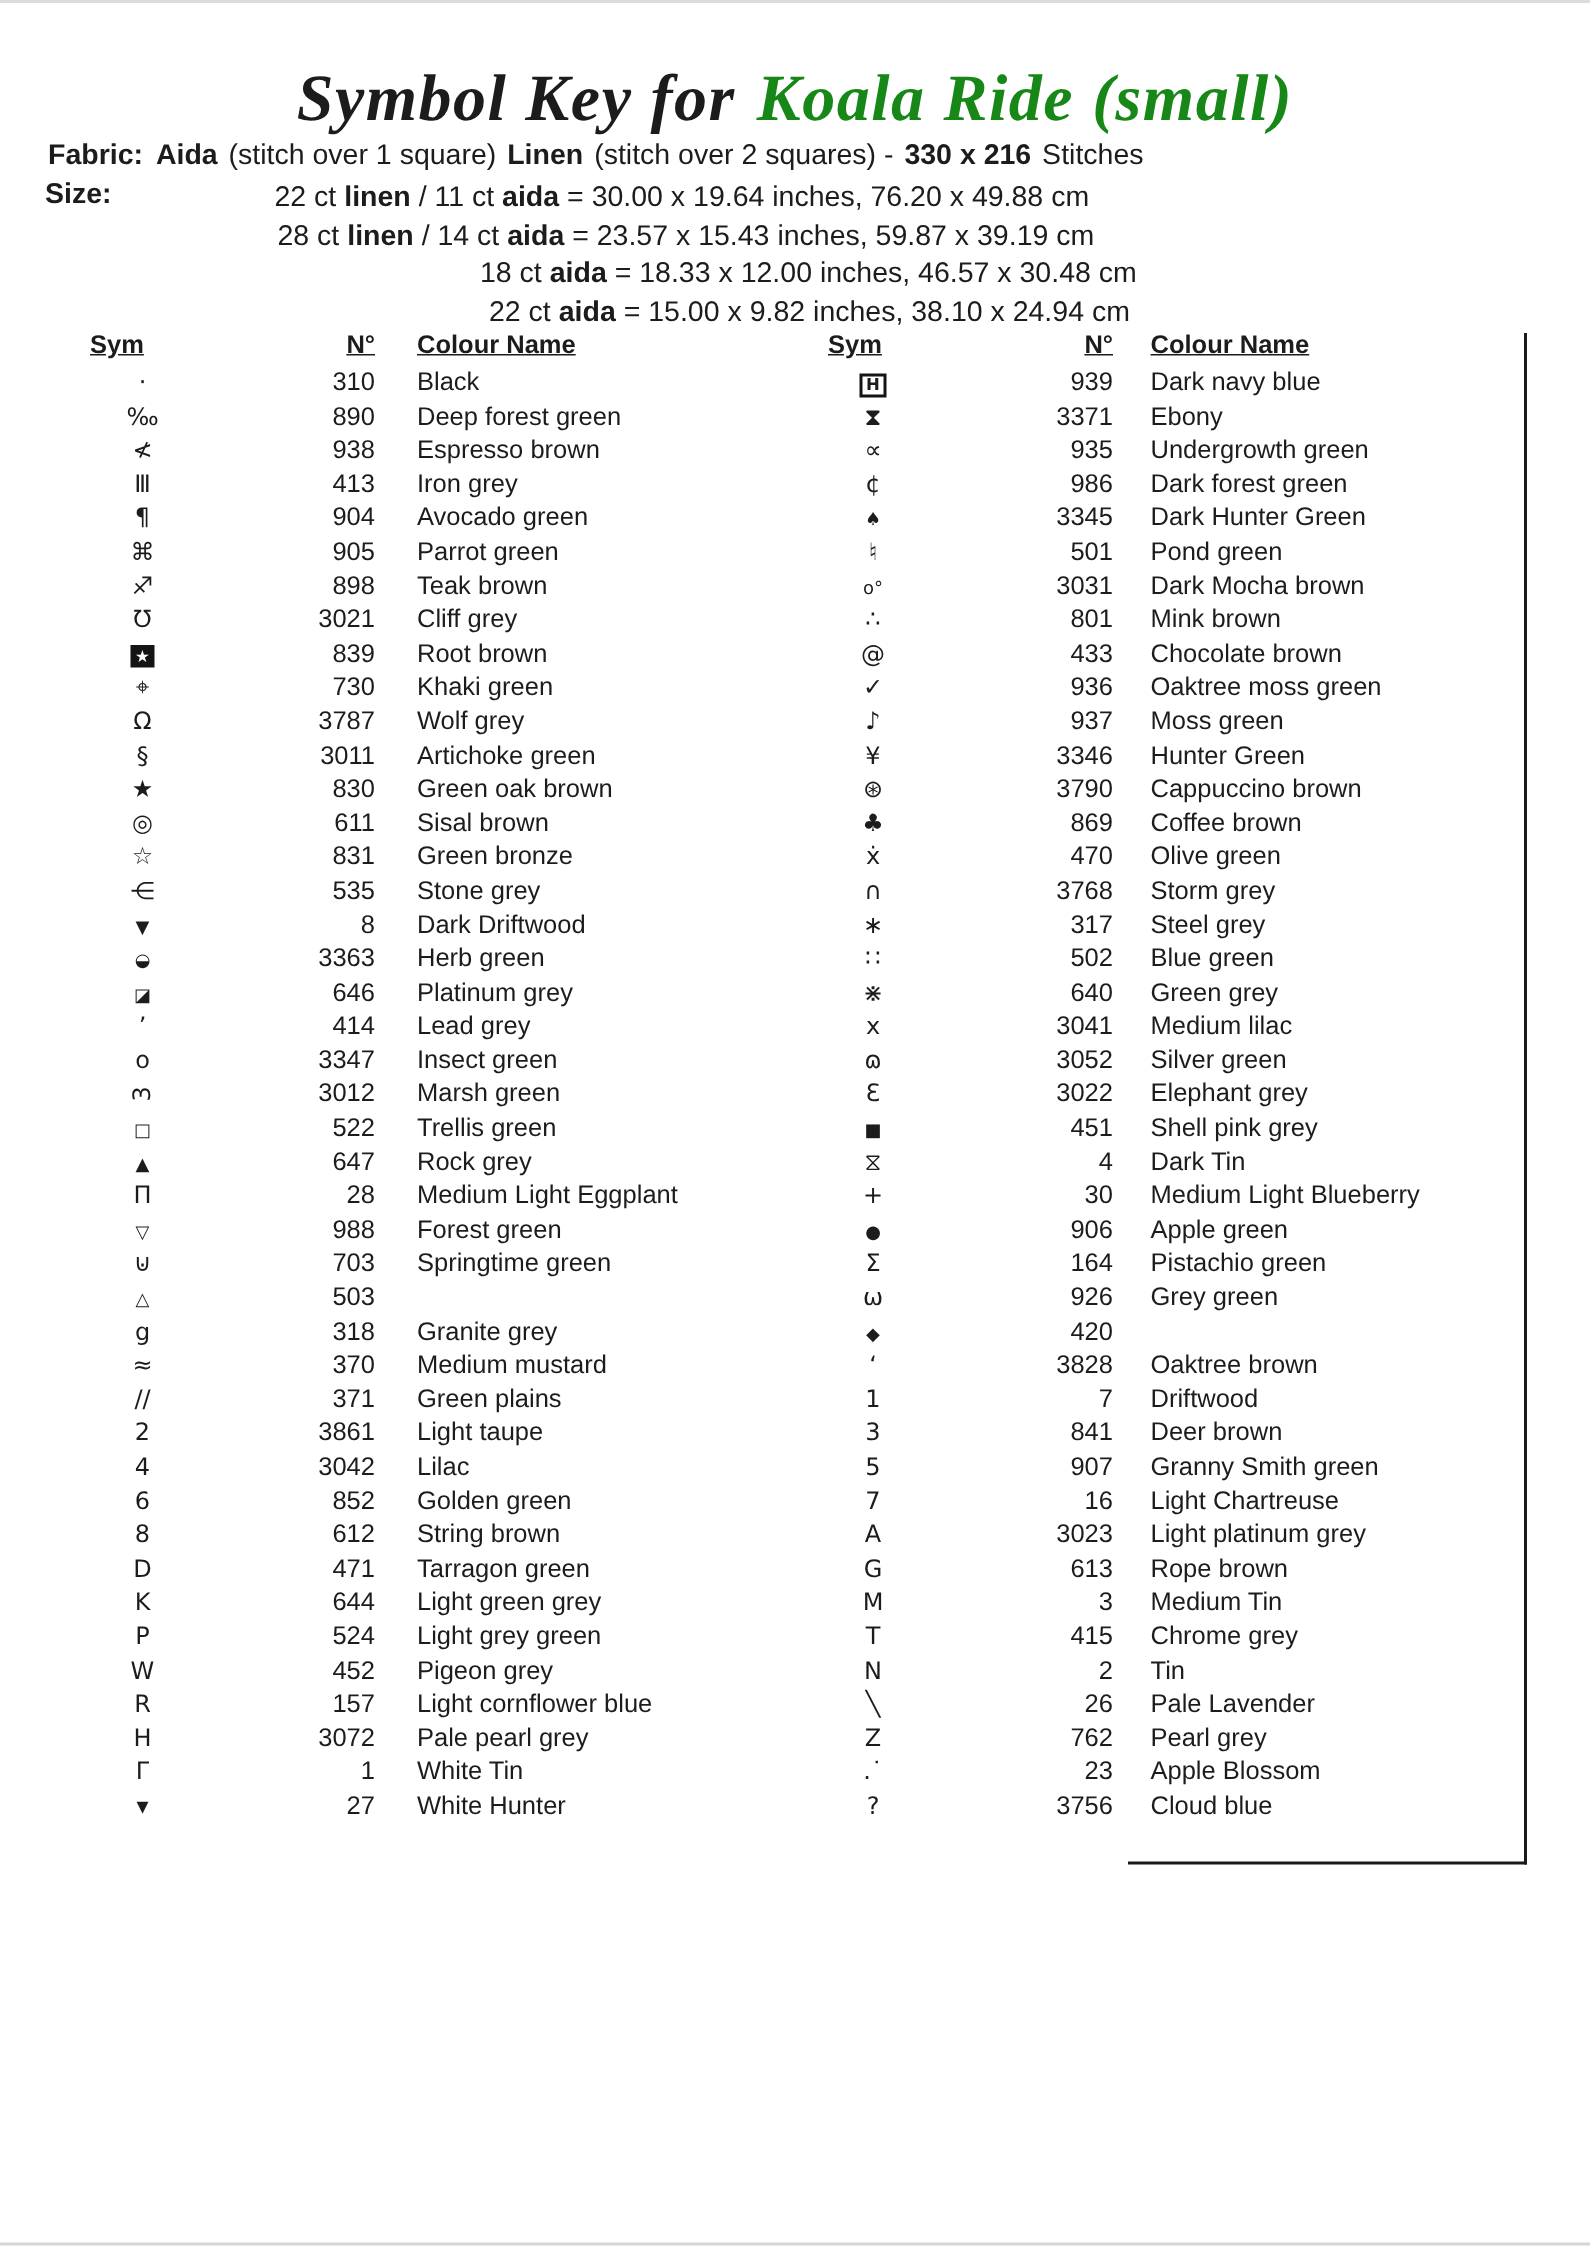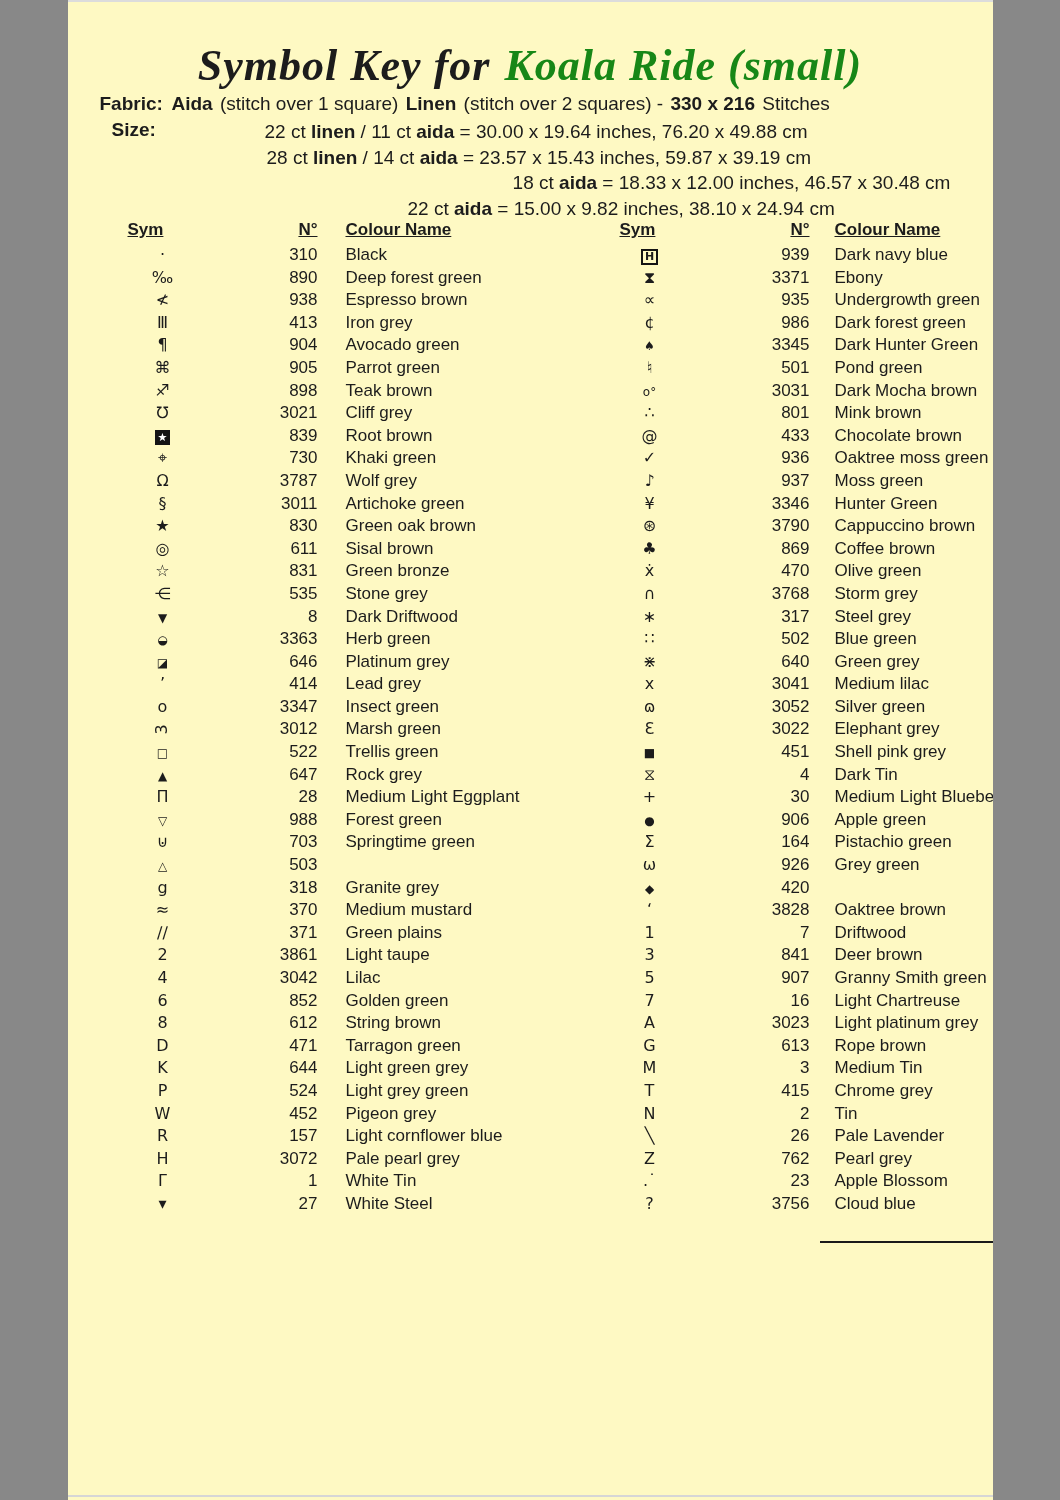--- a/index.html
+++ b/index.html
@@ -1,20 +1,20 @@
 <!DOCTYPE html>
 <html><head>
 <meta charset="utf-8">
 <style>
   html,body{margin:0;padding:0;background:#888;}
   .page{
     position:relative;
-    width:925px;height:1500px;
+    width:1060px;height:1500px;
     margin:0 auto;
-    background:#fef9c3;
+    background:#ffffff;
     color:#1c1c1c;
     font-family:"Liberation Sans", sans-serif;
     overflow:hidden;
   }
   
   .edge-top{position:absolute;top:0;left:0;width:100%;height:2px;background:#dcdcdc;}
   .edge-bottom{position:absolute;top:1495px;left:0;width:100%;height:2px;background:#d6d6d6;}
 
   
   .title{
@@ -24,26 +24,26 @@
     font-style:italic;font-weight:bold;
     font-size:44px;letter-spacing:1px;white-space:nowrap;
   }
   .title .t-name{padding-left:14px;}
 
   
   .fabric{position:absolute;top:93px;left:30px;font-size:19px;white-space:nowrap;}
   .fabric b{padding:0 2px;}
 
   
-  .size-block{position:absolute;top:119px;left:44px;width:950px;font-size:19px;}
+  .size-block{position:absolute;top:119px;left:30px;width:950px;font-size:19px;}
   .size-label{position:absolute;left:0;top:0;font-weight:bold;}
   .size-line{line-height:25.5px;white-space:nowrap;}
   .size-line:nth-child(2){padding-left:153px;}
   .size-line:nth-child(3){padding-left:155px;}
-  .size-line:nth-child(4){padding-left:290px;text-align:center;}
+  .size-line:nth-child(4){padding-left:290px;}
   .size-line:nth-child(5){padding-left:296px;}
 
   
   .half{position:absolute;top:220px;font-size:17px;}
   .half-left{left:60px;width:470px;}
   .half-right{left:552px;width:466px;}
   .thead,.trow{display:grid;}
   .half-left .thead,.half-left .trow{grid-template-columns:70px 120px auto;}
   .half-right .thead,.half-right .trow{grid-template-columns:60px 130px auto;}
   .thead{height:24px;font-weight:bold;}
@@ -298,21 +298,21 @@
         <span class="cname">Pale pearl grey</span>
       </div>
       <div class="trow">
         <span class="sym"><i class="">Γ</i></span>
         <span class="num">1</span>
         <span class="cname">White Tin</span>
       </div>
       <div class="trow">
         <span class="sym"><i class="">▾</i></span>
         <span class="num">27</span>
-        <span class="cname">White Steel</span>
+        <span class="cname">White Hunter</span>
       </div>
     </div>
 
   <div class="half half-right" id="half-right">
     <div class="thead">
       <span class="h h-sym">Sym</span>
       <span class="h h-num">N°</span>
       <span class="h h-name">Colour Name</span>
     </div>
   <div class="trow">

